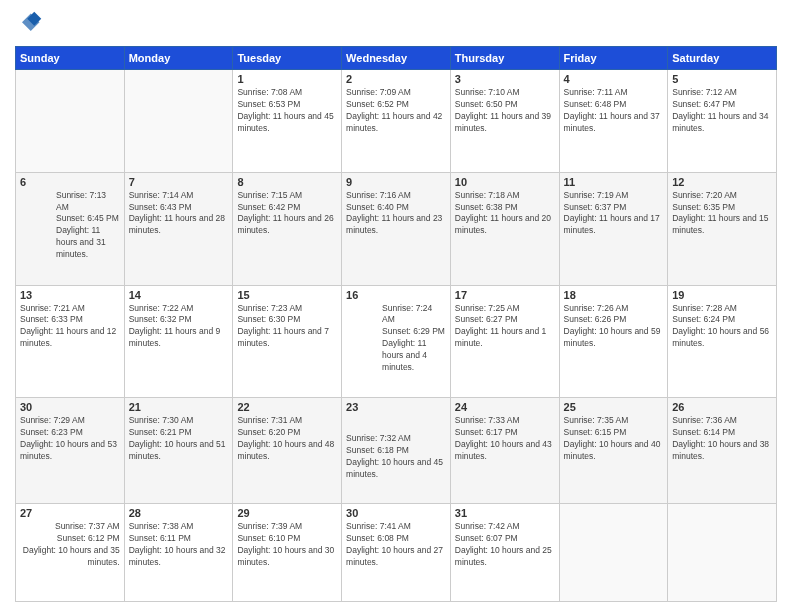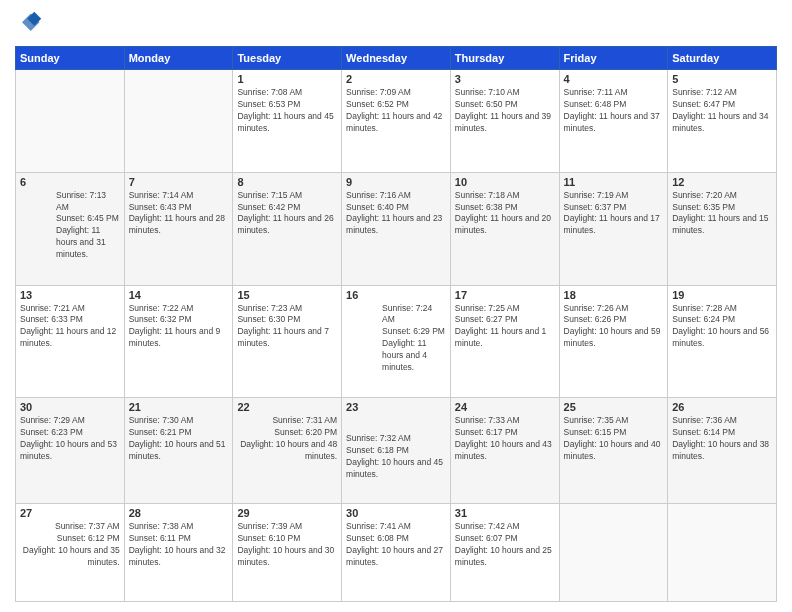--- a/index.html
+++ b/index.html
@@ -266,21 +266,21 @@
 Daylight: 10 hours and 53 minutes.</div>
           </td>
           <td>
             <span class="day-num">21</span>
             <div class="day-info" style="white-space: pre-line;">Sunrise: 7:30 AM
 Sunset: 6:21 PM
 Daylight: 10 hours and 51 minutes.</div>
           </td>
           <td>
             <span class="day-num">22</span>
-            <div class="day-info" style="white-space: pre-line; text-align: right;">Sunrise: 7:31 AM
+            <div class="day-info" style="white-space: pre-line;">Sunrise: 7:31 AM
 Sunset: 6:20 PM
 Daylight: 10 hours and 48 minutes.</div>
           </td>
           <td>
             <span class="day-num">23</span>
             <div class="day-info" style="white-space: pre-line; margin-top: 20px;">Sunrise: 7:32 AM
 Sunset: 6:18 PM
 Daylight: 10 hours and 45 minutes.</div>
           </td>
           <td>

